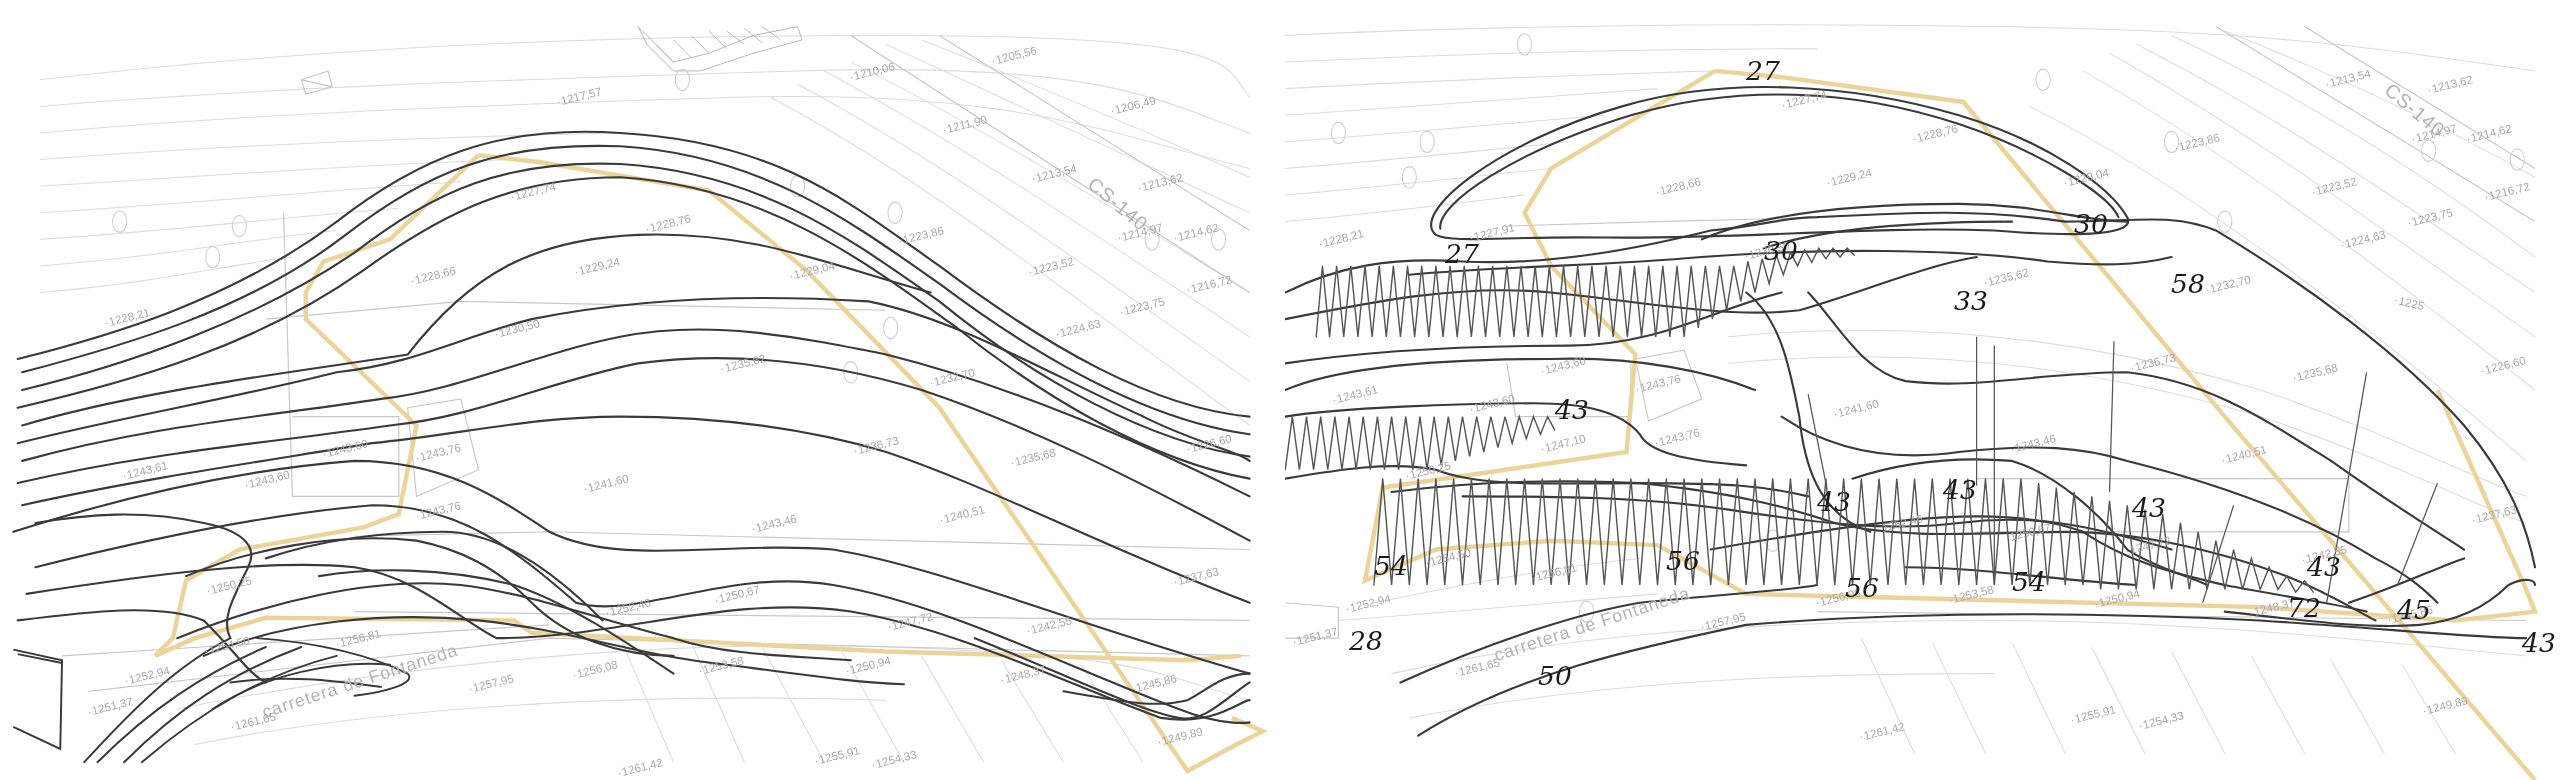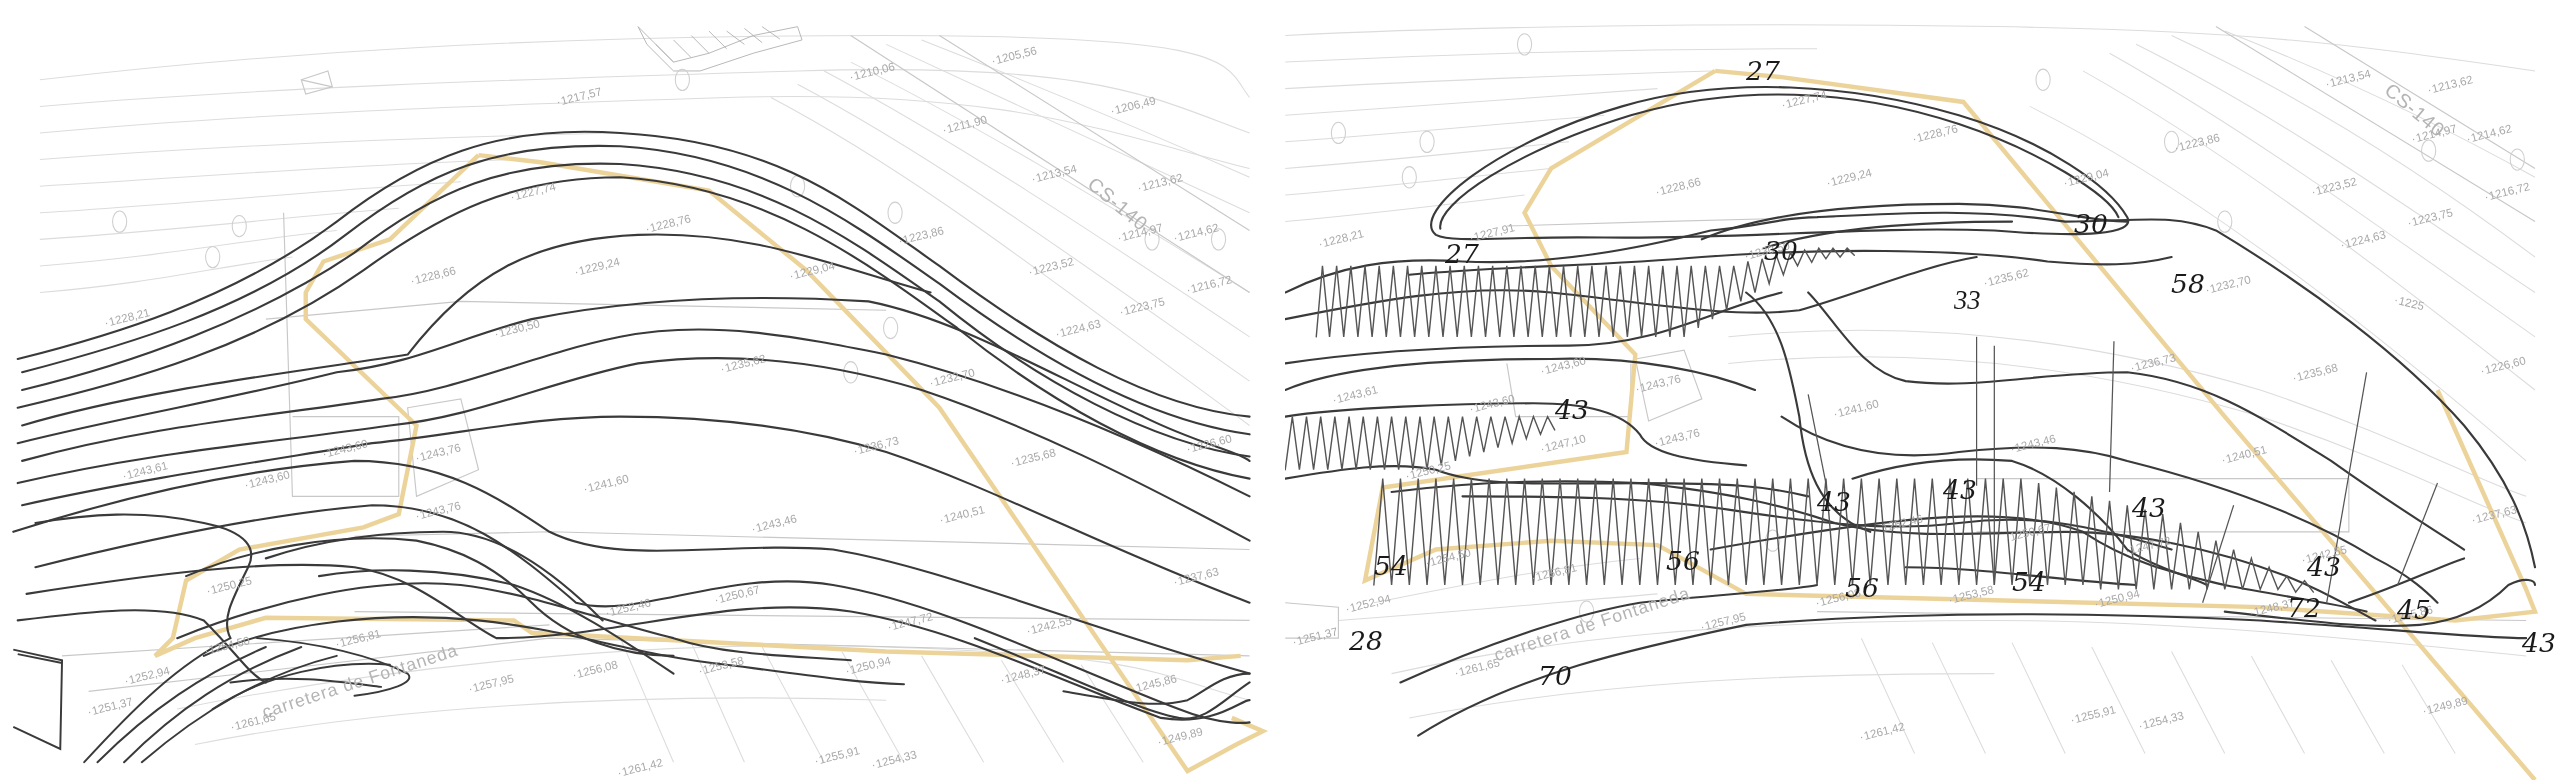--- a/index.html
+++ b/index.html
@@ -317,30 +317,30 @@
       <div class="elev" style="left: 787px; top: 714px; transform: rotate(-14deg);">1255,91</div>
       <div class="elev" style="left: 855px; top: 720px; transform: rotate(-14deg);">1254,33</div>
       <div class="elev" style="left: 576px; top: 731px; transform: rotate(-14deg);">1261,42</div>
     </div>
   <div id="right-handwritten">
       <div class="hw" style="left: 461px; top: 55px;">27</div>
       <div class="hw" style="left: 160px; top: 238px;">27</div>
       <div class="hw" style="left: 479px; top: 235px;">30</div>
       <div class="hw" style="left: 789px; top: 208px;">30</div>
       <div class="hw" style="left: 886px; top: 268px;">58</div>
-      <div class="hw" style="left: 669px; top: 285px; font-family: Liberation Serif, serif;">33</div>
+      <div class="hw" style="left: 669px; top: 285px;">33</div>
       <div class="hw" style="left: 270px; top: 394px;">43</div>
       <div class="hw" style="left: 532px; top: 486px;">43</div>
       <div class="hw" style="left: 658px; top: 474px;">43</div>
       <div class="hw" style="left: 847px; top: 492px;">43</div>
       <div class="hw" style="left: 1022px; top: 551px;">43</div>
       <div class="hw" style="left: 1237px; top: 627px;">43</div>
       <div class="hw" style="left: 89px; top: 550px;">54</div>
       <div class="hw" style="left: 381px; top: 545px;">56</div>
       <div class="hw" style="left: 560px; top: 572px;">56</div>
       <div class="hw" style="left: 727px; top: 566px;">54</div>
       <div class="hw" style="left: 1002px; top: 592px;">72</div>
       <div class="hw" style="left: 1112px; top: 594px;">45</div>
       <div class="hw" style="left: 64px; top: 625px;">28</div>
-      <div class="hw" style="left: 253px; top: 660px;">70</div>
+      <div class="hw" style="left: 253px; top: 660px;">50</div>
     </div>
 </div>
 
 
 </body></html>

